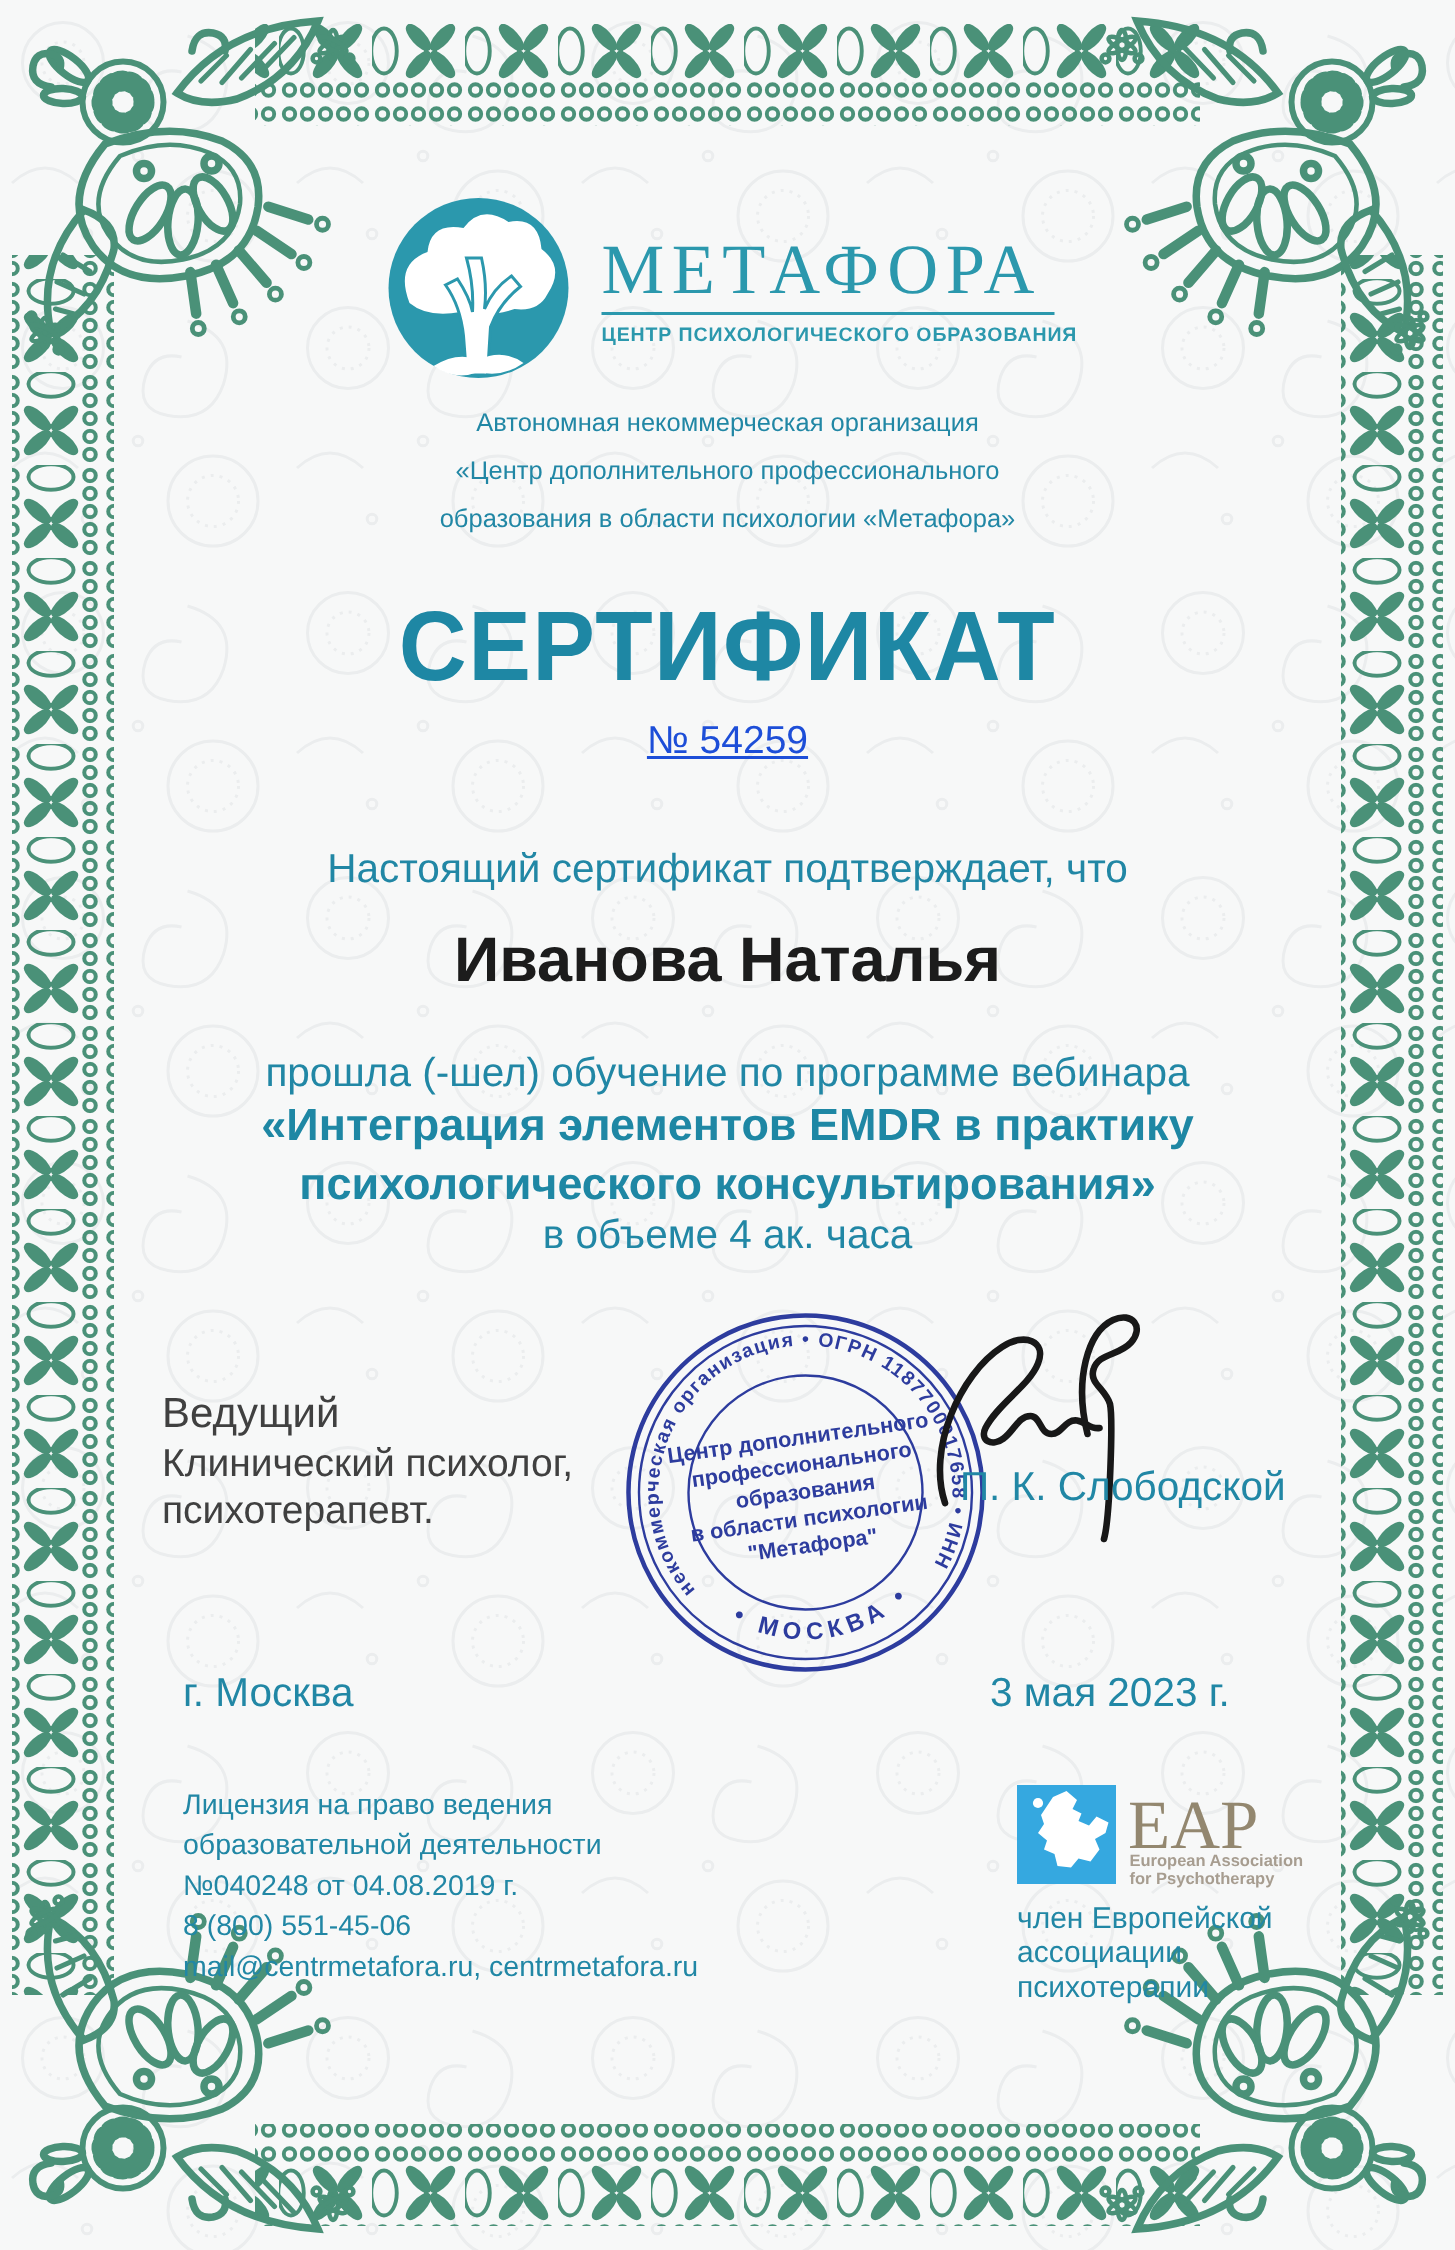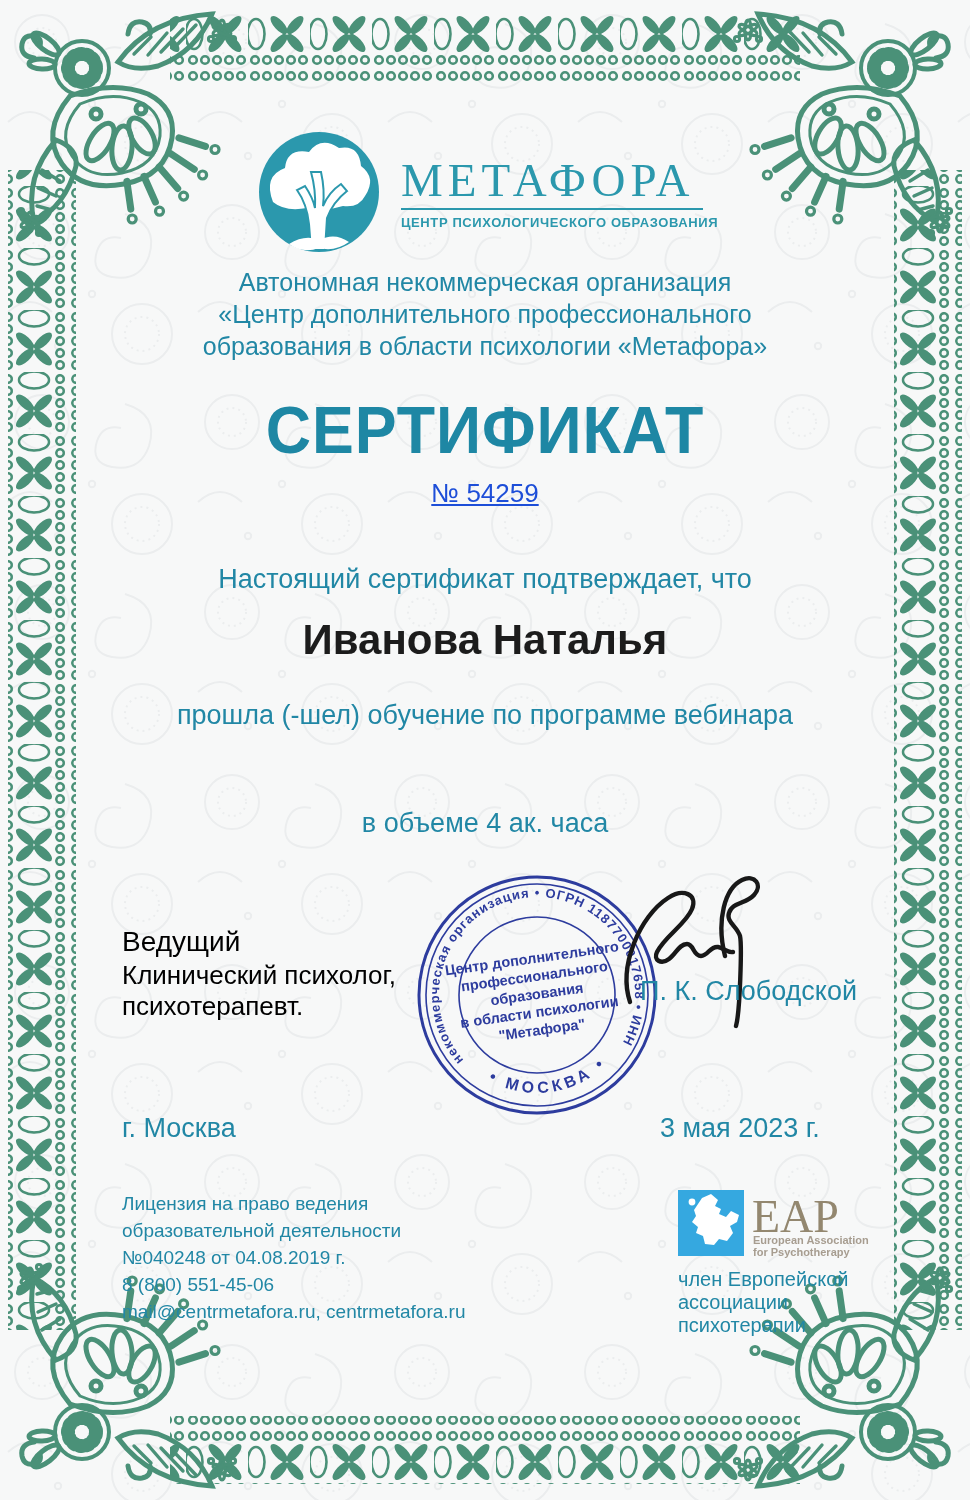--- a/index.html
+++ b/index.html
@@ -11,31 +11,31 @@
   .center{text-align:center;}
 
   
   .logo-row{left:255px;top:126px;width:460px;height:132px;display:flex;align-items:center;}
   .logo-text{margin-left:18px;width:312px;}
   .brand{font-family:"Liberation Serif","DejaVu Serif",serif;font-size:47px;color:#2b98ad;
          letter-spacing:5px;line-height:50px;white-space:nowrap;}
   .brand-rule{height:2px;background:#2b98ad;margin:3px 0 5px 0;width:302px;}
   .brand-sub{font-size:13px;font-weight:bold;color:#2b98ad;letter-spacing:.6px;white-space:nowrap;}
 
-  .org{left:85px;top:266px;width:800px;font-size:25px;line-height:32px;color:#2187a5;}
+  .org{left:85px;top:266px;width:800px;font-size:17px;line-height:32px;color:#2187a5;}
   .cert-title{left:85px;top:392px;width:800px;font-size:66px;font-weight:bold;color:#1e87a4;
               letter-spacing:1px;transform:scaleX(.95);}
   .cert-no{left:85px;top:478px;width:800px;font-size:26px;color:#1d4ed8;text-decoration:underline;}
   .confirm{left:85px;top:564px;width:800px;font-size:27px;color:#2187a5;}
   .person{left:85px;top:616px;width:800px;font-size:42px;font-weight:bold;color:#1c1c1c;}
   .course-intro{left:85px;top:700px;width:800px;font-size:27px;color:#2187a5;}
   .course-title{left:85px;top:731px;width:800px;font-size:30px;font-weight:bold;color:#1e87a4;line-height:39px;}
   .volume{left:85px;top:808px;width:800px;font-size:27px;color:#2187a5;}
 
-  .leader{left:122px;top:924px;width:300px;color:#000000;}
+  .leader{left:108px;top:924px;width:300px;color:#404040;}
   .leader-role{font-size:28px;line-height:36px;}
   .leader-line{font-size:26px;line-height:31px;}
 
   .stamp-wrap{left:387px;top:845px;width:300px;height:300px;}
   .sign-wrap{left:612px;top:860px;width:175px;height:185px;}
   .signer{left:640px;top:976px;width:240px;font-size:27px;color:#2187a5;}
 
   .city{left:122px;top:1113px;width:300px;font-size:27px;color:#2187a5;}
   .date{left:660px;top:1113px;width:200px;font-size:27px;color:#2187a5;text-align:left;}
 
@@ -186,20 +186,24 @@
       <div>«Центр дополнительного профессионального</div>
       <div>образования в области психологии «Метафора»</div>
     </div>
 
     <div class="abs cert-title center">СЕРТИФИКАТ</div>
     <div class="abs cert-no center">№ 54259</div>
 
     <div class="abs confirm center">Настоящий сертификат подтверждает, что</div>
     <div class="abs course-intro center">прошла (-шел) обучение по программе вебинара</div>
     <div class="abs person center">Иванова Наталья</div>
+    <div class="abs course-title center">
+      <div>«Интеграция элементов EMDR в практику</div>
+      <div>психологического консультирования»</div>
+    </div>
     <div class="abs volume center">в объеме 4 ак. часа</div>
 
     <div class="abs leader">
       <div class="leader-role">Ведущий</div>
       <div class="leader-line">Клинический психолог,</div>
       <div class="leader-line">психотерапевт.</div>
     </div>
 
     <svg class="abs stamp-wrap" viewBox="0 0 300 300">
       <defs>

